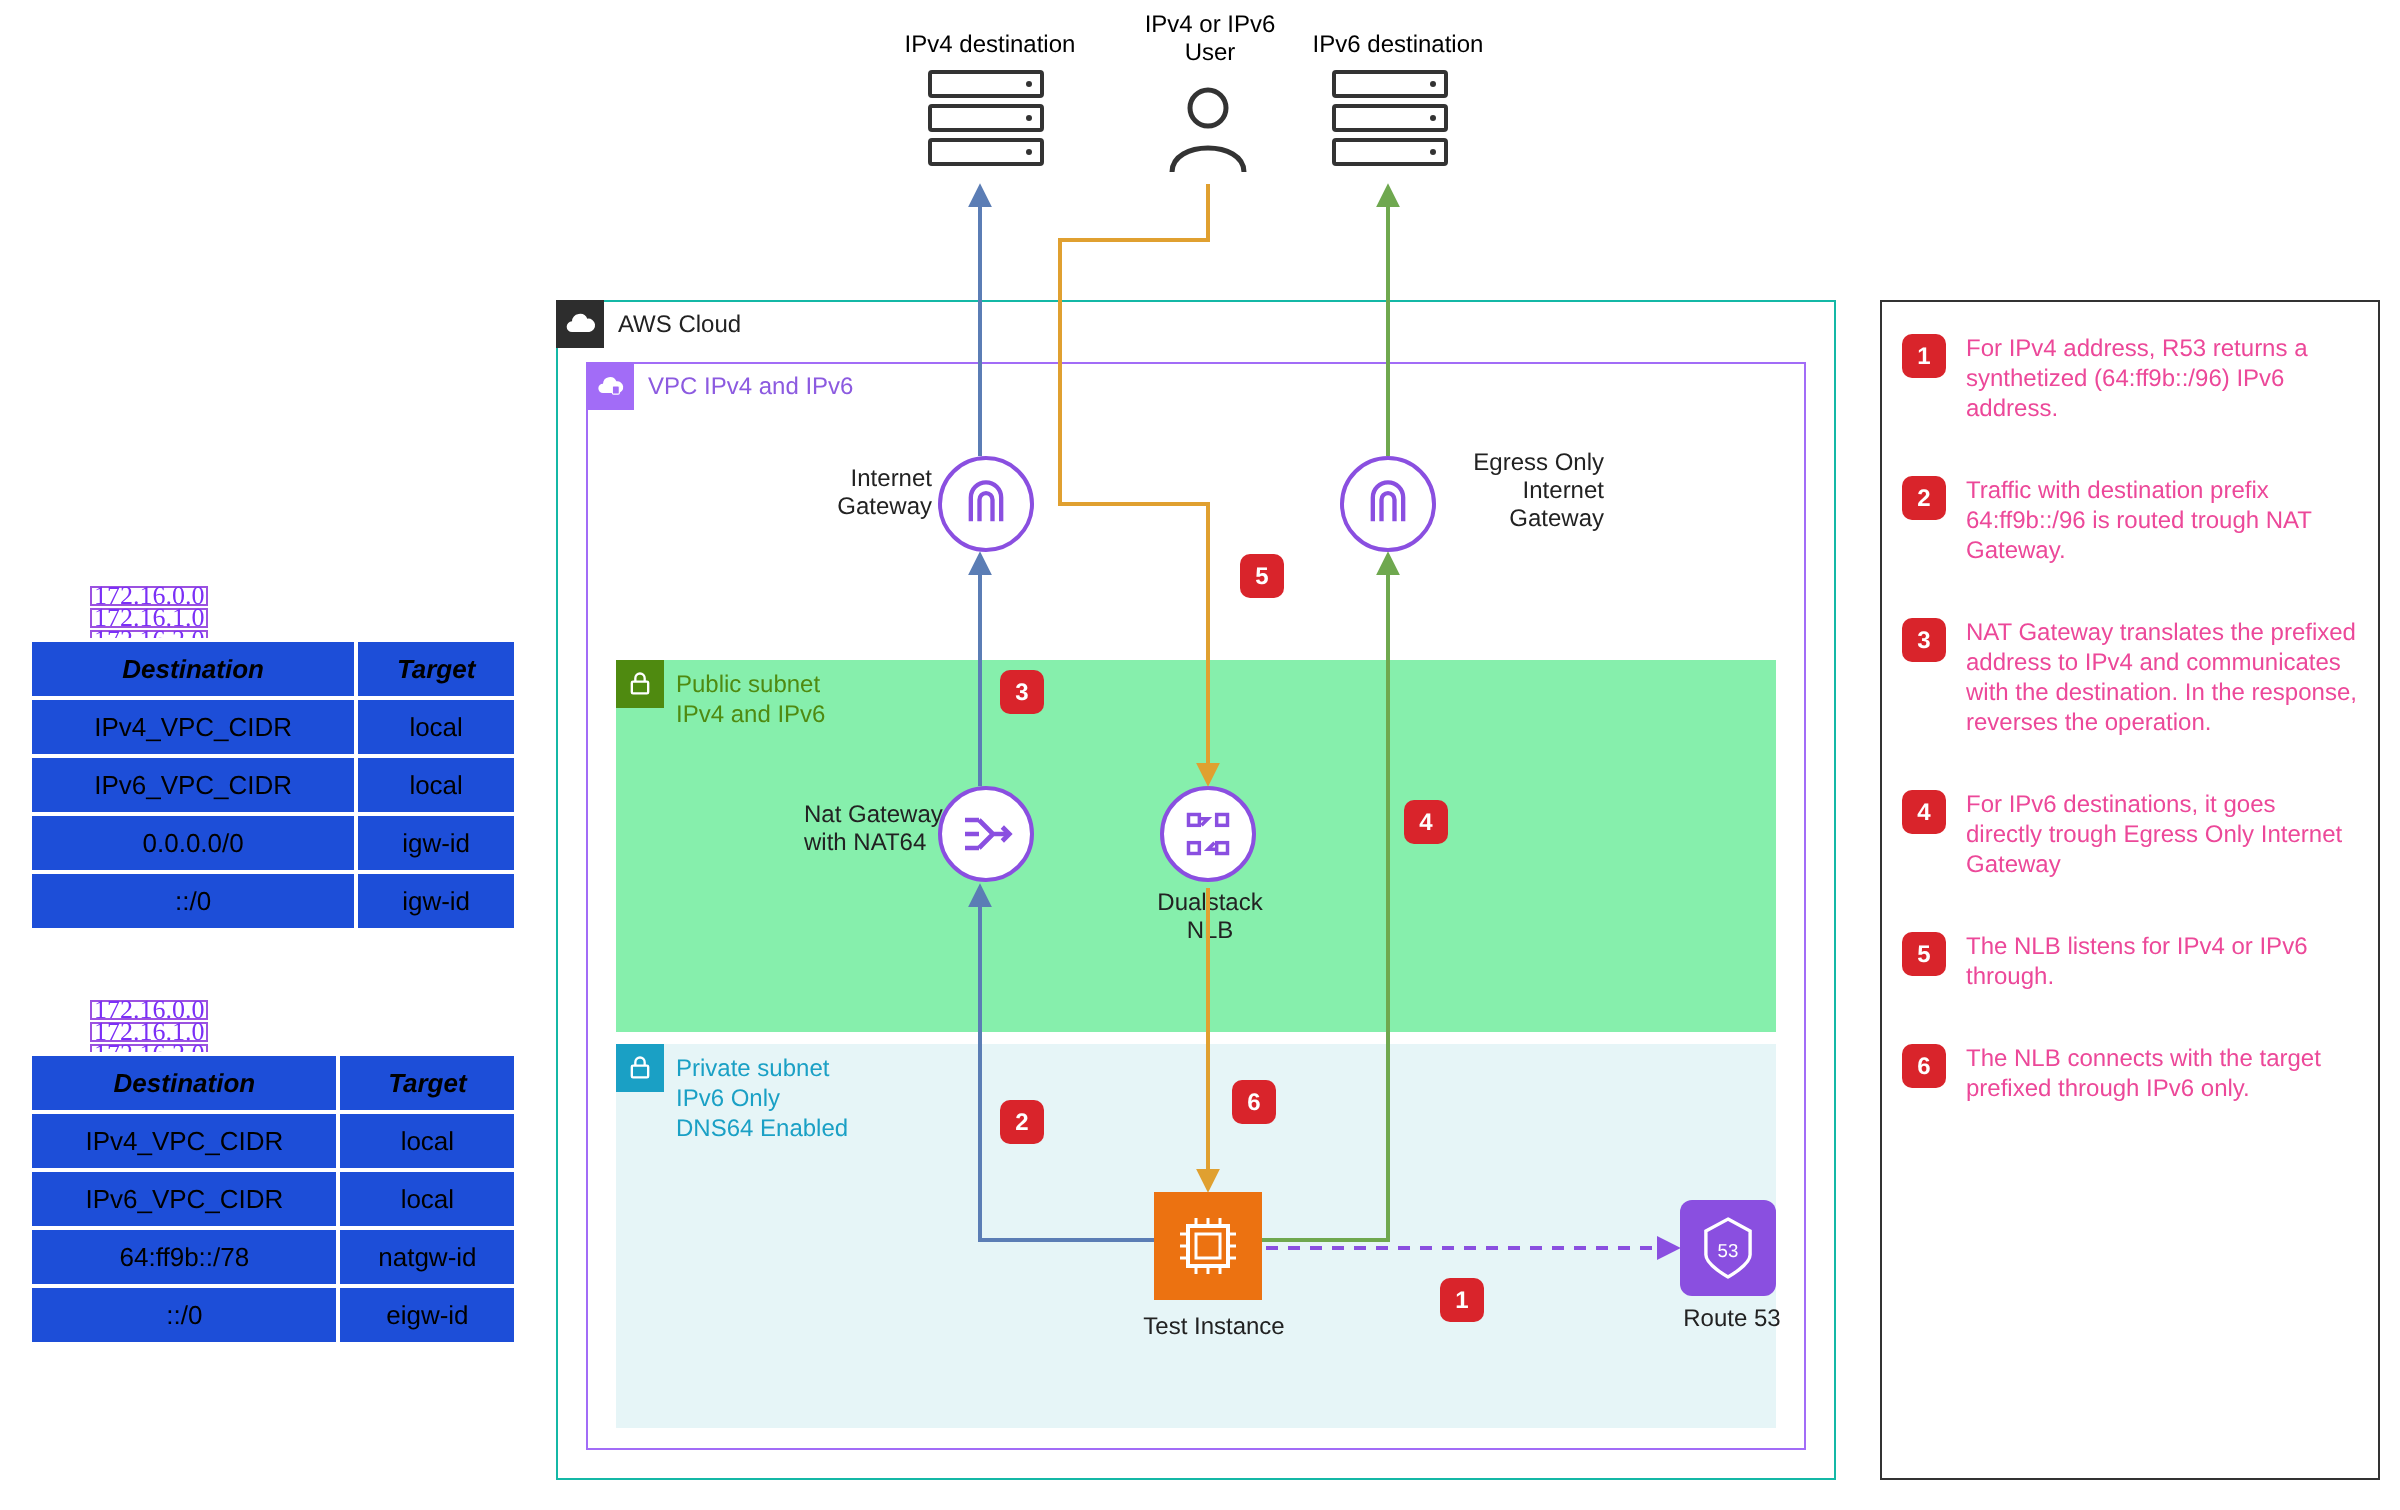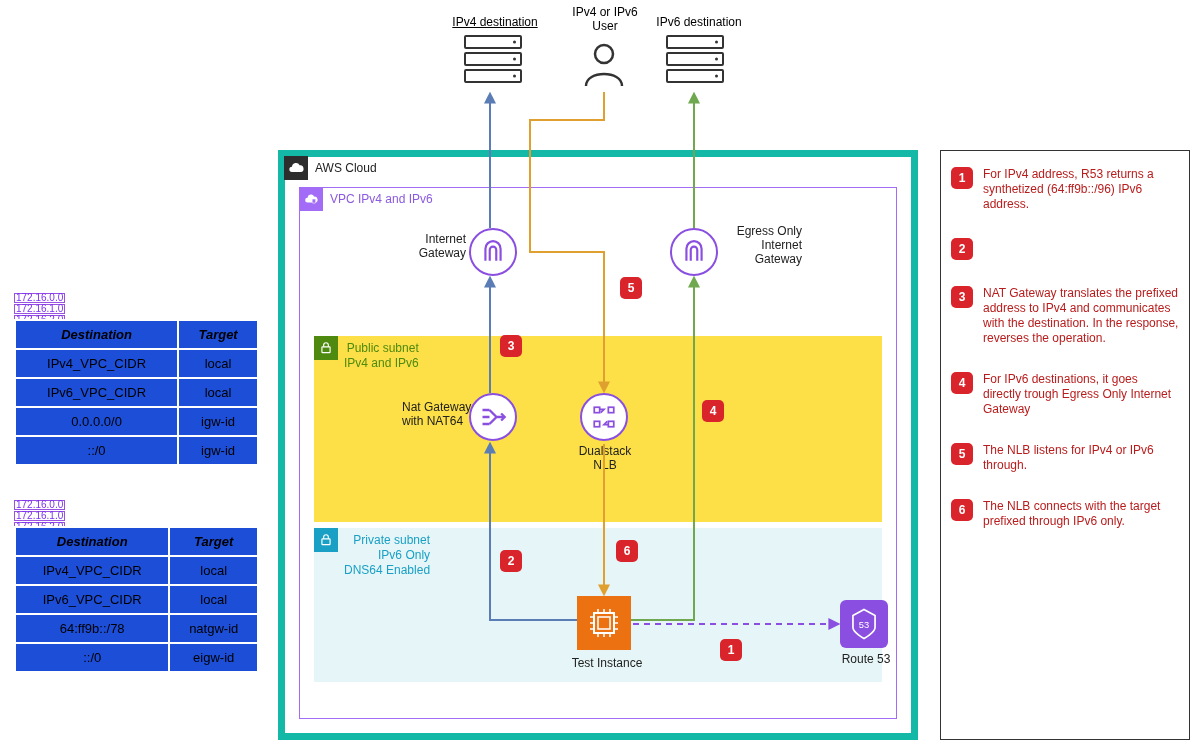--- a/index.html
+++ b/index.html
@@ -12,42 +12,42 @@
     position: relative;
   }
   
   .route-table {
     position: absolute;
     width: 245px;
     border-collapse: collapse;
   }
   .rt-badge {
     position: absolute;
-    font-size: 10px;
+    font-size: 13px;
     line-height: 8px;
-    font-family: Liberation Sans, sans-serif;
+    font-family: Liberation Serif, serif;
     color: #7b2ff7;
+    margin-left: 31px;
   }
   .rt-badge span { display:block; border:1px solid #9b51e0; padding:0 1px; margin-bottom:1px; background:#fff;}
   .route-table th, .route-table td {
     border: 2px solid #fff;
     background: #1d4ed8;
     padding: 6px 8px;
     text-align: center;
     font-size: 13px;
   }
   .route-table th { font-style: italic; font-weight: bold; }
 
   
   .aws-cloud {
     position: absolute;
     left: 278px; top: 150px;
     width: 640px; height: 590px;
-    border: 7px solid #14b8a6;
-    text-align: right;
+    border: 1px solid #14b8a6;
   }
   .aws-cloud .tag {
     position: absolute; left: -1px; top: -1px;
     background: #2d2d2d; color:#fff;
     font-size: 12px; padding: 3px 3px; width:24px; height:24px;
     display:flex;align-items:center;justify-content:center;
   }
   .aws-cloud .tag-label {
     position:absolute; left:30px; top:4px; font-size:12px; color:#222;
   }
@@ -59,24 +59,24 @@
     position:absolute; left:-1px; top:-1px; width:24px;height:24px;
     background:#a26cf7;display:flex;align-items:center;justify-content:center;color:#fff;
   }
   .vpc-box .vpc-label { position:absolute; left:30px; top:4px; color:#8c5ae0; font-size:12px;}
   .subnet {
     position:absolute;
     left:14px; right:14px;
   }
   .subnet .sn-tag { position:absolute; left:0; top:0; width:24px; height:24px; display:flex;align-items:center;justify-content:center;color:#fff;}
   .subnet .sn-label { position:absolute; left:30px; top:5px; font-size:12px; line-height:15px;}
-  .public-subnet { top:148px; height:186px; background:#fde047; }
+  .public-subnet { top:148px; height:186px; background:#86efac; }
   .public-subnet .sn-tag{ background:#4f8a10;}
   .public-subnet .sn-label{ color:#4f8a10;}
-  .private-subnet { top:340px; height:154px; background:#e6f5f7; }
+  .private-subnet { top:340px; height:192px; background:#e6f5f7; }
   .private-subnet .sn-tag{ background:#1aa0c5;}
   .private-subnet .sn-label{ color:#1aa0c5;}
 
   
   .icon-circle {
     width:48px; height:48px; border:2px solid #8a4fe0; border-radius:50%;
     background:#fff; display:flex;align-items:center;justify-content:center;
     position:absolute;
   }
   .icon-label { position:absolute; font-size:12px; text-align:center; color:#222; line-height:14px;}
@@ -106,29 +106,29 @@
 
   
   .legend {
     position:absolute; right:10px; top:150px;
     width:250px; height:590px;
     border:1px solid #333;
     padding:16px 10px 10px 10px;
   }
   .legend-row { display:flex; gap:10px; margin-bottom:26px; align-items:flex-start;}
   .legend-row .badge { position:static; flex:0 0 22px;}
-  .legend-row .text { font-size:12px; line-height:15px; color:#b91c1c; flex:1;}
+  .legend-row .text { font-size:12px; line-height:15px; color:#ec4899; flex:1;}
 
   
   svg.overlay { position:absolute; left:0; top:0; pointer-events:none;}
 </style>
 </head>
 <body>
 
-<div class="top-label" style="left:440px; top:15px; width:110px;text-decoration:underline;">IPv4 destination</div>
+<div class="top-label" style="left:440px; top:15px; width:110px;">IPv4 destination</div>
 <div class="server-stack" style="left:464px; top:35px;">
   <div class="bar"></div>
     <div class="bar"></div>
     <div class="bar"></div>
 </div>
 
 <div class="top-label" style="left:560px; top:5px; width:90px; white-space:pre;">IPv4 or IPv6
 User</div>
 <div style="position:absolute; left:580px; top:40px;">
   <svg width="48" height="48" viewBox="0 0 48 48">
@@ -324,20 +324,21 @@
 <div class="badge" style="left:620px; top:277px;">5</div>
 <div class="badge" style="left:616px; top:540px;">6</div>
 
 <div class="legend">
   <div class="legend-row">
       <div class="badge">1</div>
       <div class="text">For IPv4 address, R53 returns a synthetized (64:ff9b::/96) IPv6 address.</div>
     </div>
   <div class="legend-row">
       <div class="badge">2</div>
+      <div class="text">Traffic with destination prefix 64:ff9b::/96 is routed trough NAT Gateway.</div>
     </div>
   <div class="legend-row">
       <div class="badge">3</div>
       <div class="text">NAT Gateway translates the prefixed address to IPv4 and communicates with the destination. In the response, reverses the operation.</div>
     </div>
   <div class="legend-row">
       <div class="badge">4</div>
       <div class="text">For IPv6 destinations, it goes directly trough Egress Only Internet Gateway</div>
     </div>
   <div class="legend-row">

